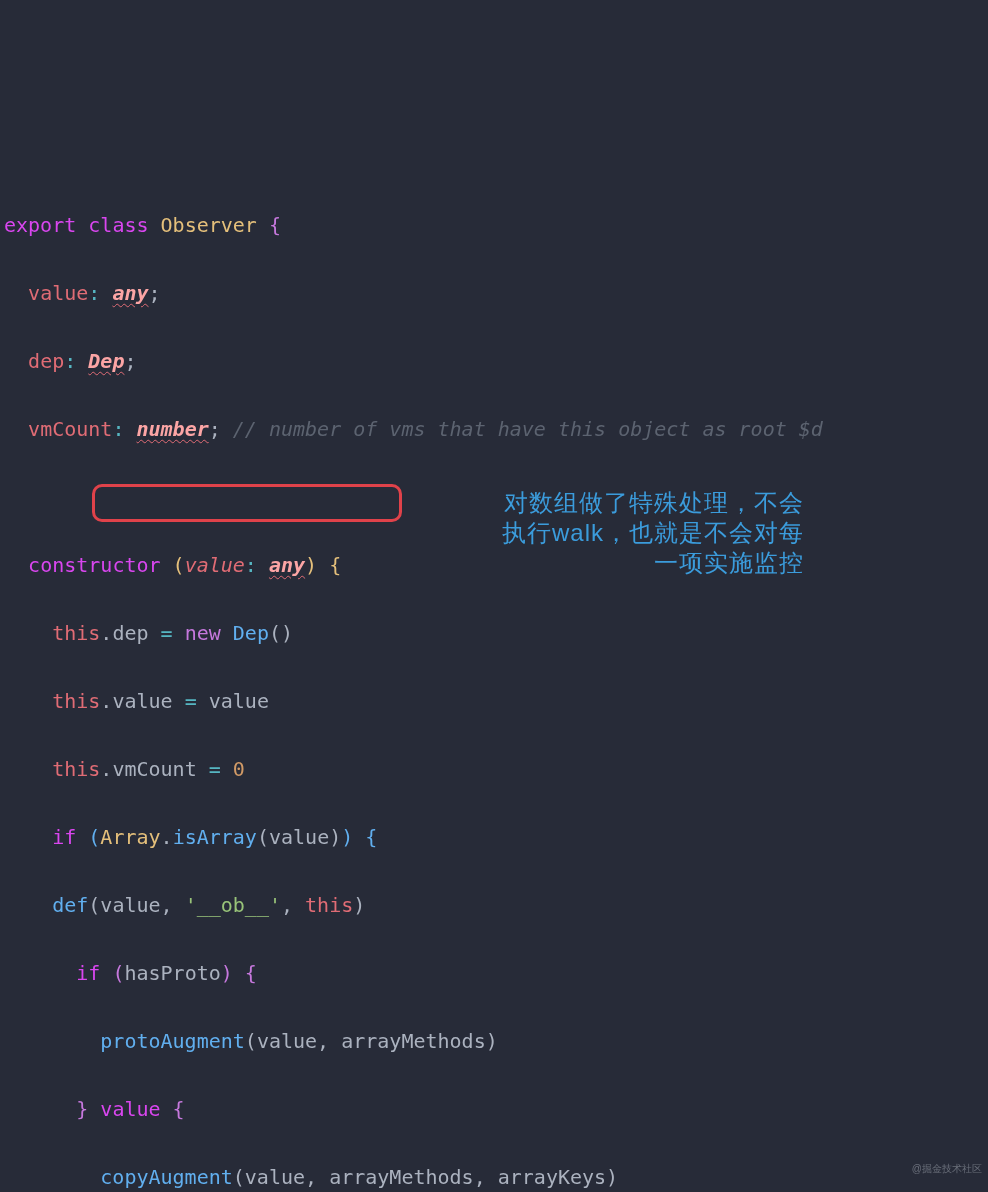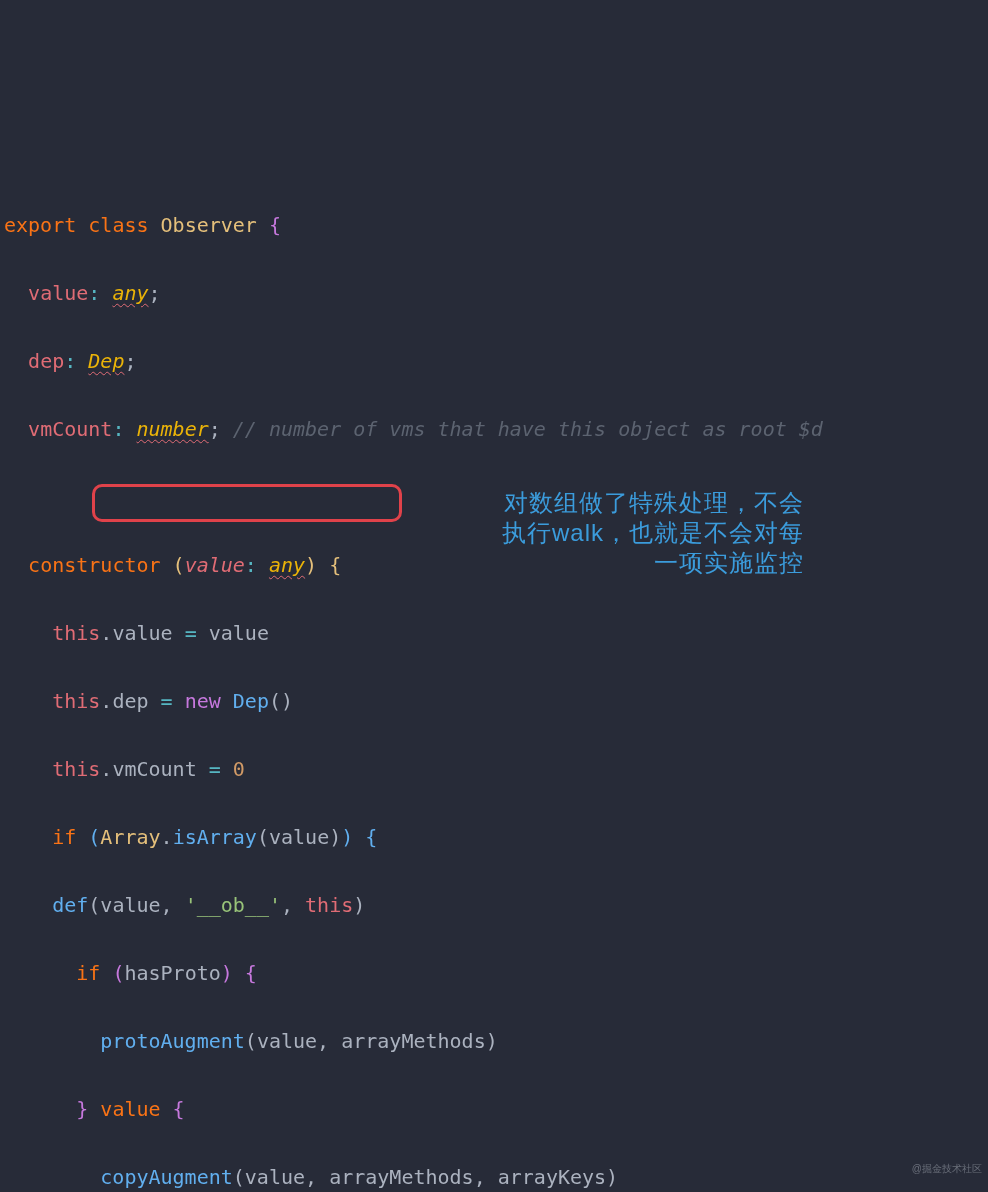--- a/index.html
+++ b/index.html
@@ -12,24 +12,24 @@
     width:988px;
     height:1192px;
     overflow:hidden;
     position:relative;
     white-space:pre;
   }
   .code { padding:4px 0 0 4px; position:relative; }
   .line { display:block; min-height:34px; position:relative; }
 
   
-  .kw   { color:#f97316;margin-top:16px; }
+  .kw   { color:#d946ef;margin-top:16px; }
   .cls  { color:#e5c07b; }
   .prop { color:#e06c75; }
-  .typei{ color:#eab308; font-style:italic; }
+  .typei{ color:#fca5a5; font-style:italic;font-weight:bold; }
   .ident{ color:#abb2bf; }
   .op   { color:#56b6c2; }
   .fn   { color:#61afef; }
   .parami{ color:#e06c75; font-style:italic; }
   .this { color:#e06c75; }
   .num  { color:#d19a66; }
   .str  { color:#98c379; }
   .cmt  { color:#5c6370; font-style:italic; }
   .punc { color:#abb2bf; }
   .brace{ color:#c678dd; }
@@ -83,22 +83,22 @@
 
 
 <div class="code">
 
 <span class="line"><span class="kw">export</span> <span class="kw">class</span> <span class="cls">Observer</span> <span class="brace">{</span></span>
 <span class="line">  <span class="prop">value</span><span class="op">:</span> <span class="typei wavy">any</span><span class="punc">;</span></span>
 <span class="line">  <span class="prop">dep</span><span class="op">:</span> <span class="typei wavy">Dep</span><span class="punc">;</span></span>
 <span class="line">  <span class="prop">vmCount</span><span class="op">:</span> <span class="typei wavy">number</span><span class="punc">;</span> <span class="cmt">// number of vms that have this object as root $d</span></span>
 <span class="line"> </span>
 <span class="line">  <span class="kw">constructor</span> <span class="brace2">(</span><span class="parami">value</span><span class="op">:</span> <span class="typei wavy">any</span><span class="brace2">)</span> <span class="brace2">{</span></span>
+<span class="line">    <span class="this">this</span><span class="punc">.</span><span class="ident">dep</span> <span class="op">=</span> <span class="pnew">new</span> <span class="fn">Dep</span><span class="punc">()</span></span>
 <span class="line">    <span class="this">this</span><span class="punc">.</span><span class="ident">value</span> <span class="op">=</span> <span class="ident">value</span></span>
-<span class="line">    <span class="this">this</span><span class="punc">.</span><span class="ident">dep</span> <span class="op">=</span> <span class="pnew">new</span> <span class="fn">Dep</span><span class="punc">()</span></span>
 <span class="line">    <span class="this">this</span><span class="punc">.</span><span class="ident">vmCount</span> <span class="op">=</span> <span class="num">0</span></span>
 <span class="line">    <span class="kw">if</span> <span class="brace3">(</span><span class="cls">Array</span><span class="punc">.</span><span class="fn">isArray</span><span class="punc">(</span><span class="ident">value</span><span class="punc">)</span><span class="brace3">)</span> <span class="brace3">{</span></span>
 <span class="line">    <span class="fn">def</span>(<span class="ident">value</span>, <span class="str">'__ob__'</span>, <span class="this">this</span>)</span>
 <span class="line">      <span class="kw">if</span> <span class="brace">(</span><span class="ident">hasProto</span><span class="brace">)</span> <span class="brace">{</span></span>
 <span class="line">        <span class="fn">protoAugment</span>(<span class="ident">value</span>, <span class="ident">arrayMethods</span>)</span>
 <span class="line">      <span class="brace">}</span> <span class="kw">value</span> <span class="brace">{</span></span>
 <span class="line">        <span class="fn">copyAugment</span>(<span class="ident">value</span>, <span class="ident">arrayMethods</span>, <span class="ident">arrayKeys</span>)</span>
 
 
 

